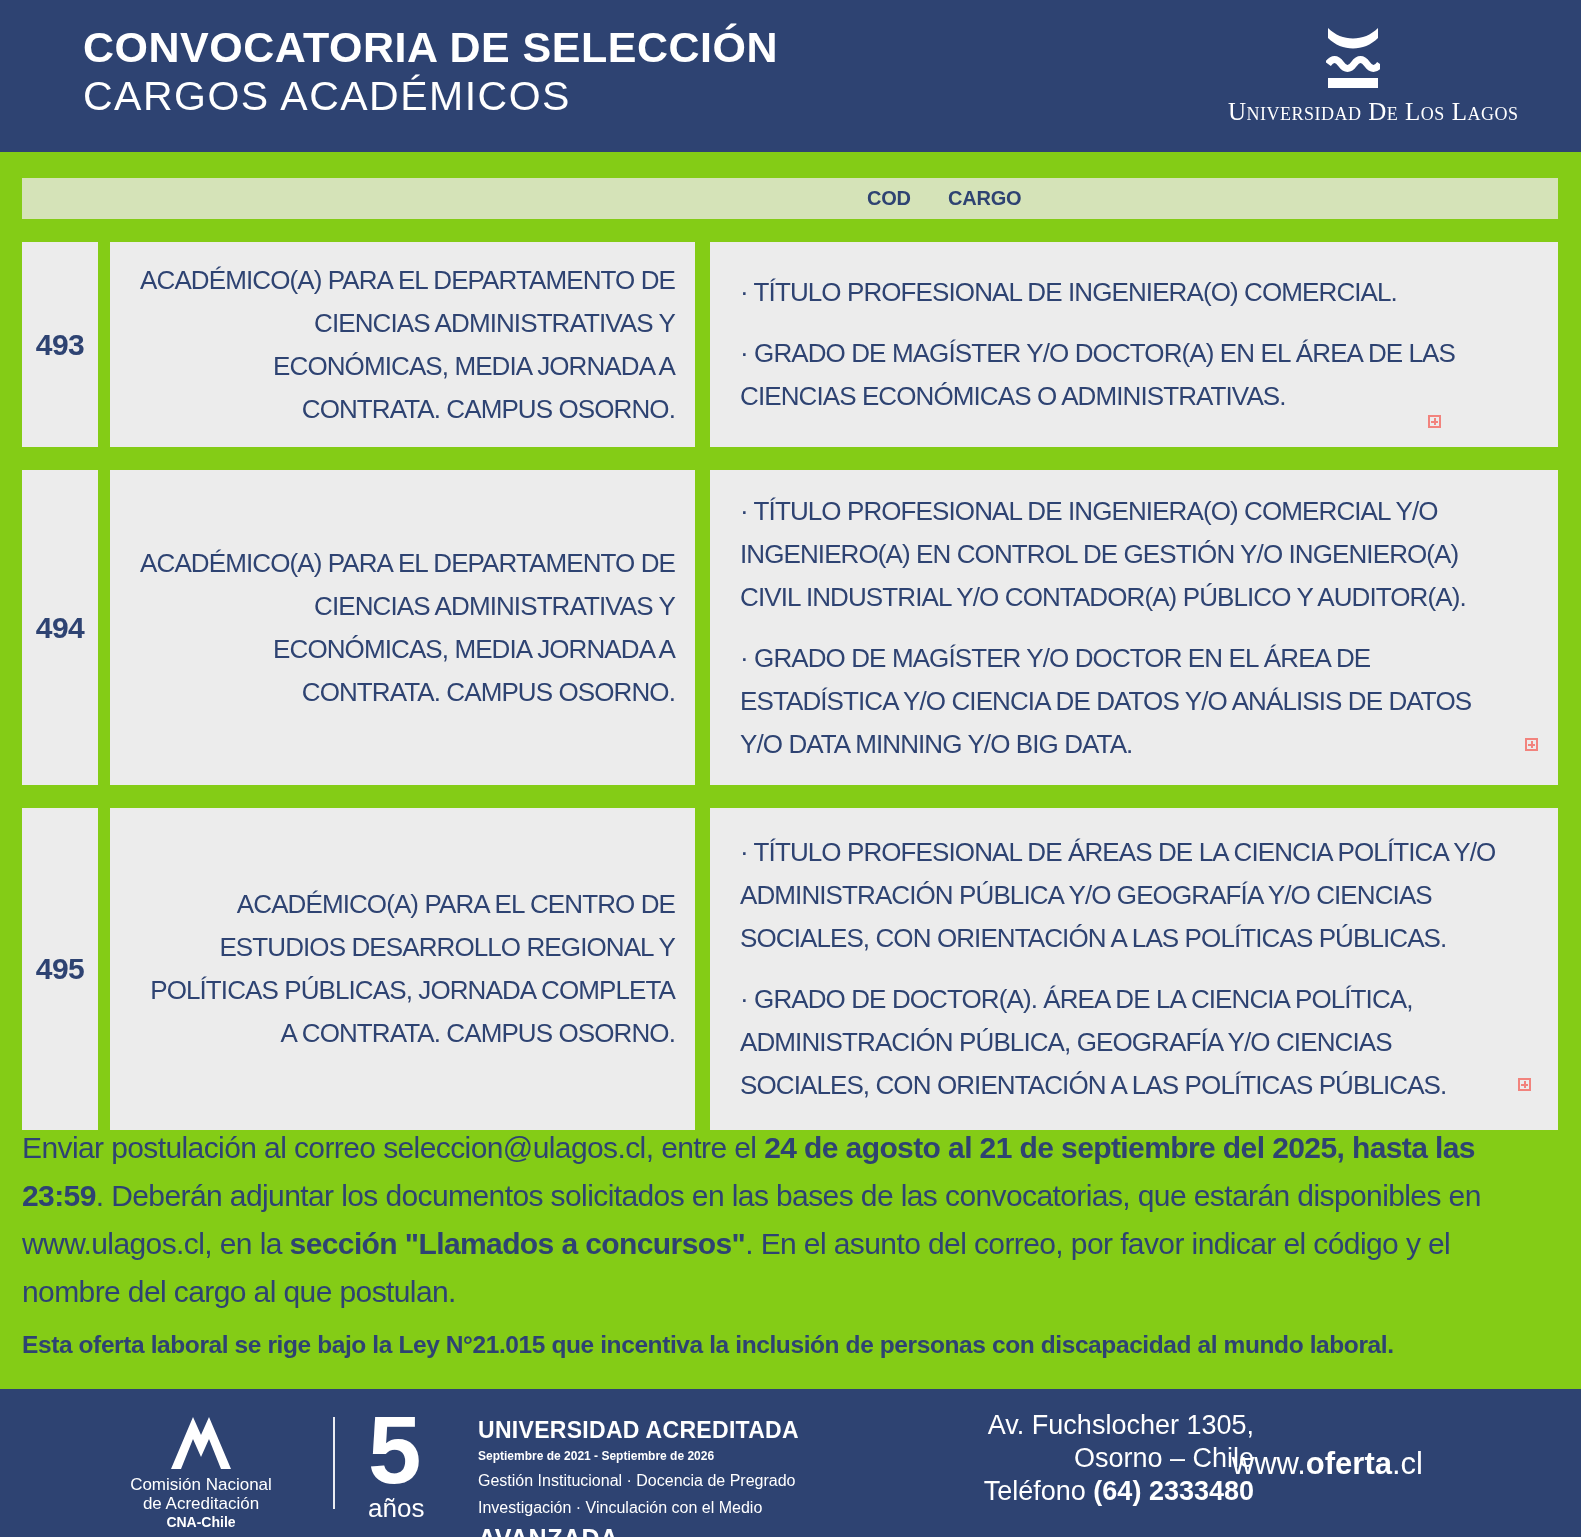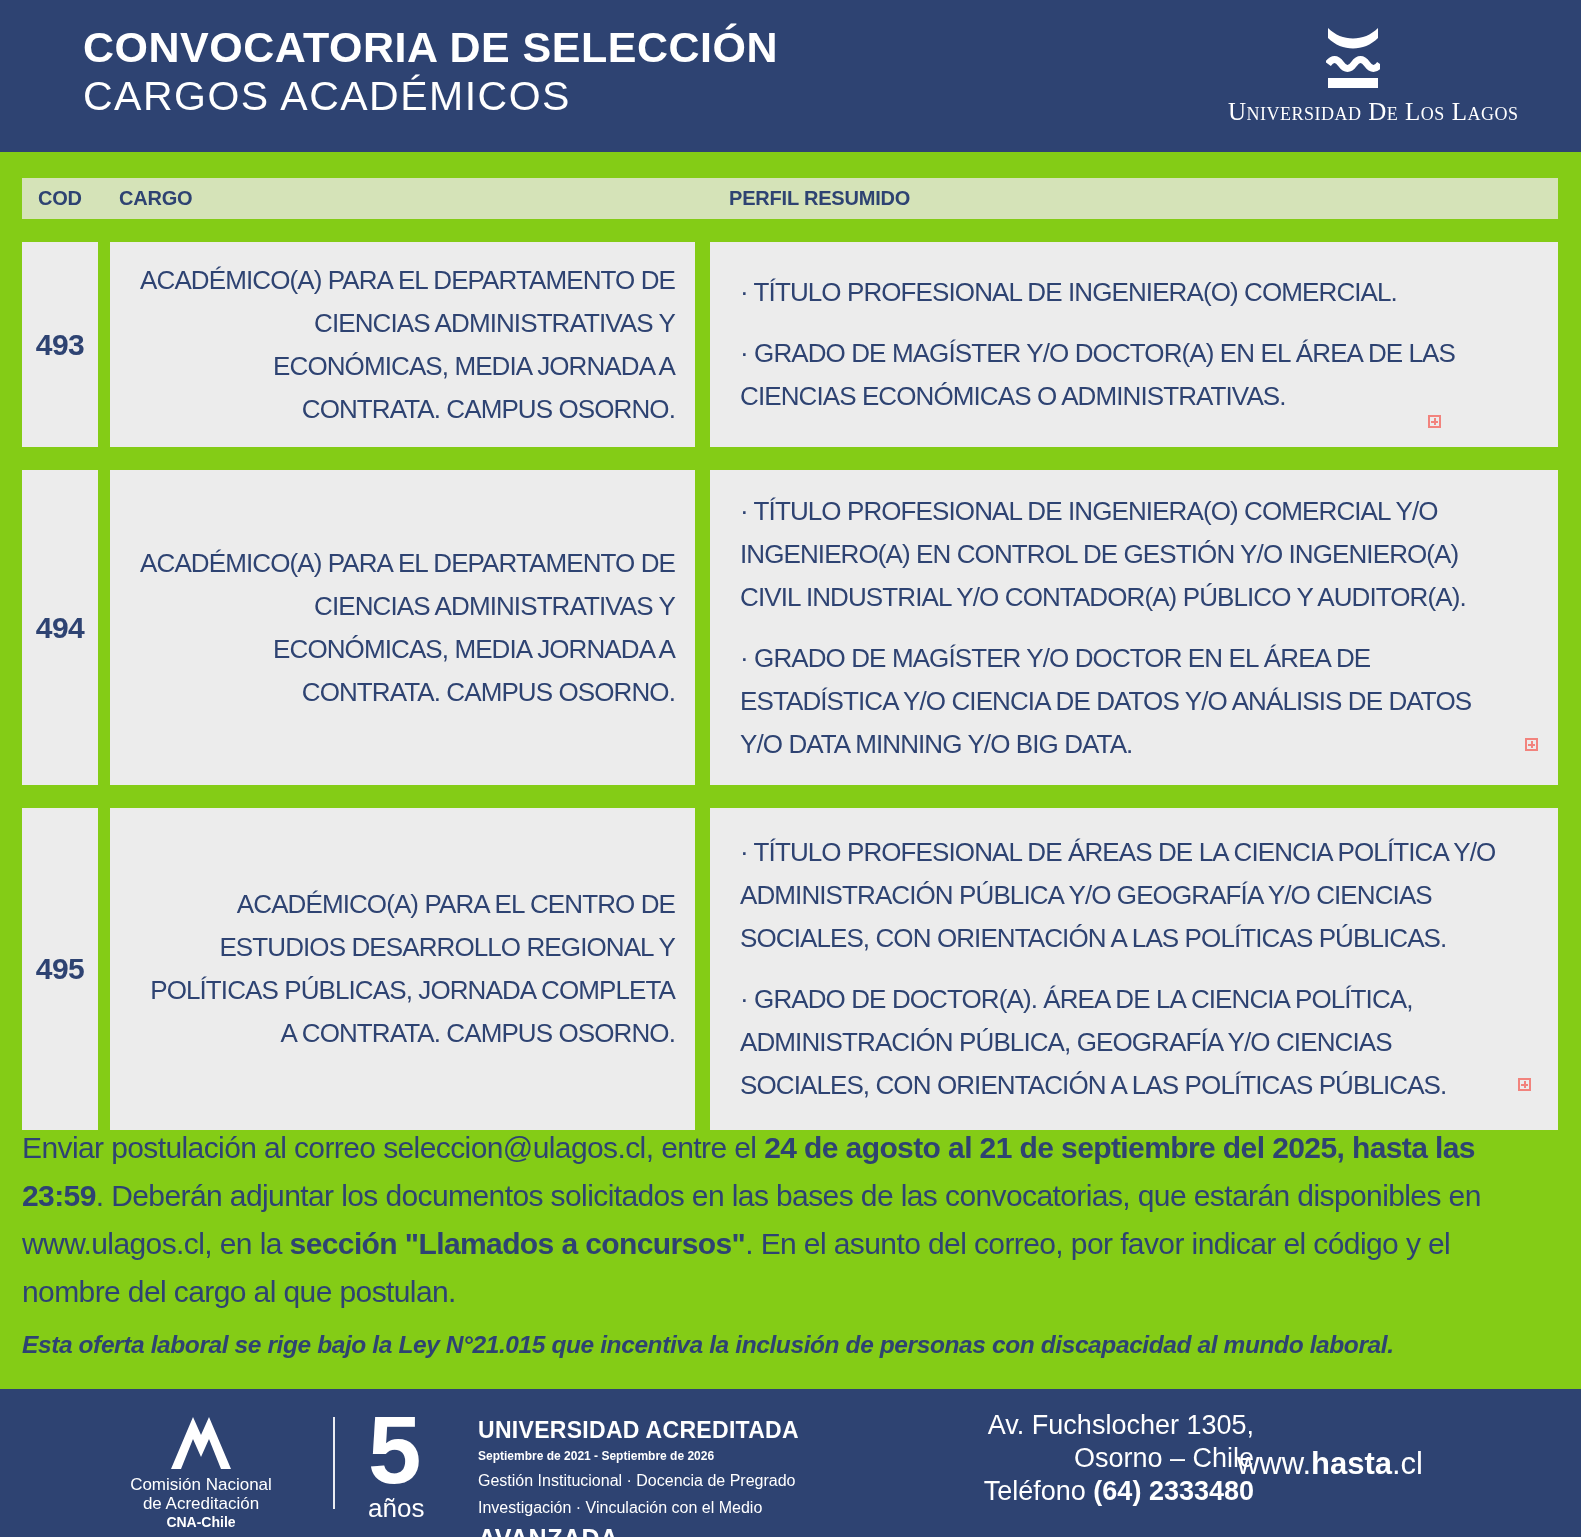--- a/index.html
+++ b/index.html
@@ -40,21 +40,21 @@
   .plus{position:absolute;width:13px;height:13px;border:2px solid var(--red);}
   .plus::before{content:"";position:absolute;left:1px;right:1px;top:50%;height:2px;margin-top:-1px;background:var(--red);}
   .plus::after{content:"";position:absolute;top:1px;bottom:1px;left:50%;width:2px;margin-left:-1px;background:var(--red);}
   .plus.p1{right:117px;bottom:19px;}
   .plus.p2{right:20px;bottom:34px;}
   .plus.p3{right:27px;bottom:39px;}
 
   
   .instr{position:absolute;left:22px;top:1124px;width:1522px;font-size:30px;line-height:48px;letter-spacing:-.6px;color:var(--navy);font-weight:400;}
   .instr b{font-weight:700;}
-  .law{position:absolute;left:22px;top:1331px;width:1545px;font-size:24.5px;font-weight:700;letter-spacing:-.4px;white-space:nowrap;color:var(--navy);font-style:italic;}
+  .law{position:absolute;left:22px;top:1331px;width:1545px;font-size:24.5px;font-weight:700;letter-spacing:-.4px;white-space:nowrap;color:var(--navy);}
 
   
   .ftr{position:absolute;left:0;bottom:0;width:100%;height:148px;background:var(--navy);color:#fff;}
   .cna{position:absolute;left:95px;top:22px;width:212px;text-align:center;}
   .cna svg{display:block;margin:0 auto 4px auto;}
   .cna-l{font-size:17px;line-height:19px;font-weight:400;}
   .cna-l3{font-size:14px;line-height:17px;margin-top:1px;font-weight:bold;}
   .fdiv{position:absolute;left:333px;top:28px;width:2px;height:92px;background:#ffffff;opacity:.9;}
   .five{position:absolute;left:368px;top:22px;}
   .five-num{font-size:96px;font-weight:700;line-height:78px;letter-spacing:-2px;}
@@ -86,21 +86,20 @@
         <rect x="2" y="52" width="50" height="10" fill="#ffffff"></rect>
       </svg>
       <div class="ulogo-text">Universidad De Los Lagos</div>
     </div>
   </div>
 
   <div class="tbl">
     <div class="thead">
       <div class="th-cod">COD</div>
       <div class="th-cargo">CARGO</div>
-      <div class="th-perfil">PERFIL RESUMIDO</div>
     </div>
 
     <div class="trow r1">
       <div class="cell c-cod r1">493</div>
       <div class="cell c-cargo r1">
         <p>ACADÉMICO(A) PARA EL DEPARTAMENTO DE CIENCIAS ADMINISTRATIVAS Y ECONÓMICAS, MEDIA JORNADA A CONTRATA. CAMPUS OSORNO.</p>
       </div>
       <div class="cell c-perfil r1">
         <p>· TÍTULO PROFESIONAL DE INGENIERA(O) COMERCIAL.</p>
         <p>· GRADO DE MAGÍSTER Y/O DOCTOR(A) EN EL ÁREA DE LAS CIENCIAS ECONÓMICAS O ADMINISTRATIVAS.</p>
@@ -161,16 +160,16 @@
       <div class="accr-line">Investigación · Vinculación con el Medio</div>
       <div class="accr-level">AVANZADA</div>
     </div>
 
     <div class="contact">
       <div>Av. Fuchslocher 1305,</div>
       <div>Osorno – Chile</div>
       <div><span>Teléfono </span><b>(64) 2333480</b></div>
     </div>
 
-    <div class="web"><span>www.</span><b>hasta</b><span>.cl</span></div>
+    <div class="web"><span>www.</span><b>oferta</b><span>.cl</span></div>
   </div>
 
 </div>
 
 </body></html>

